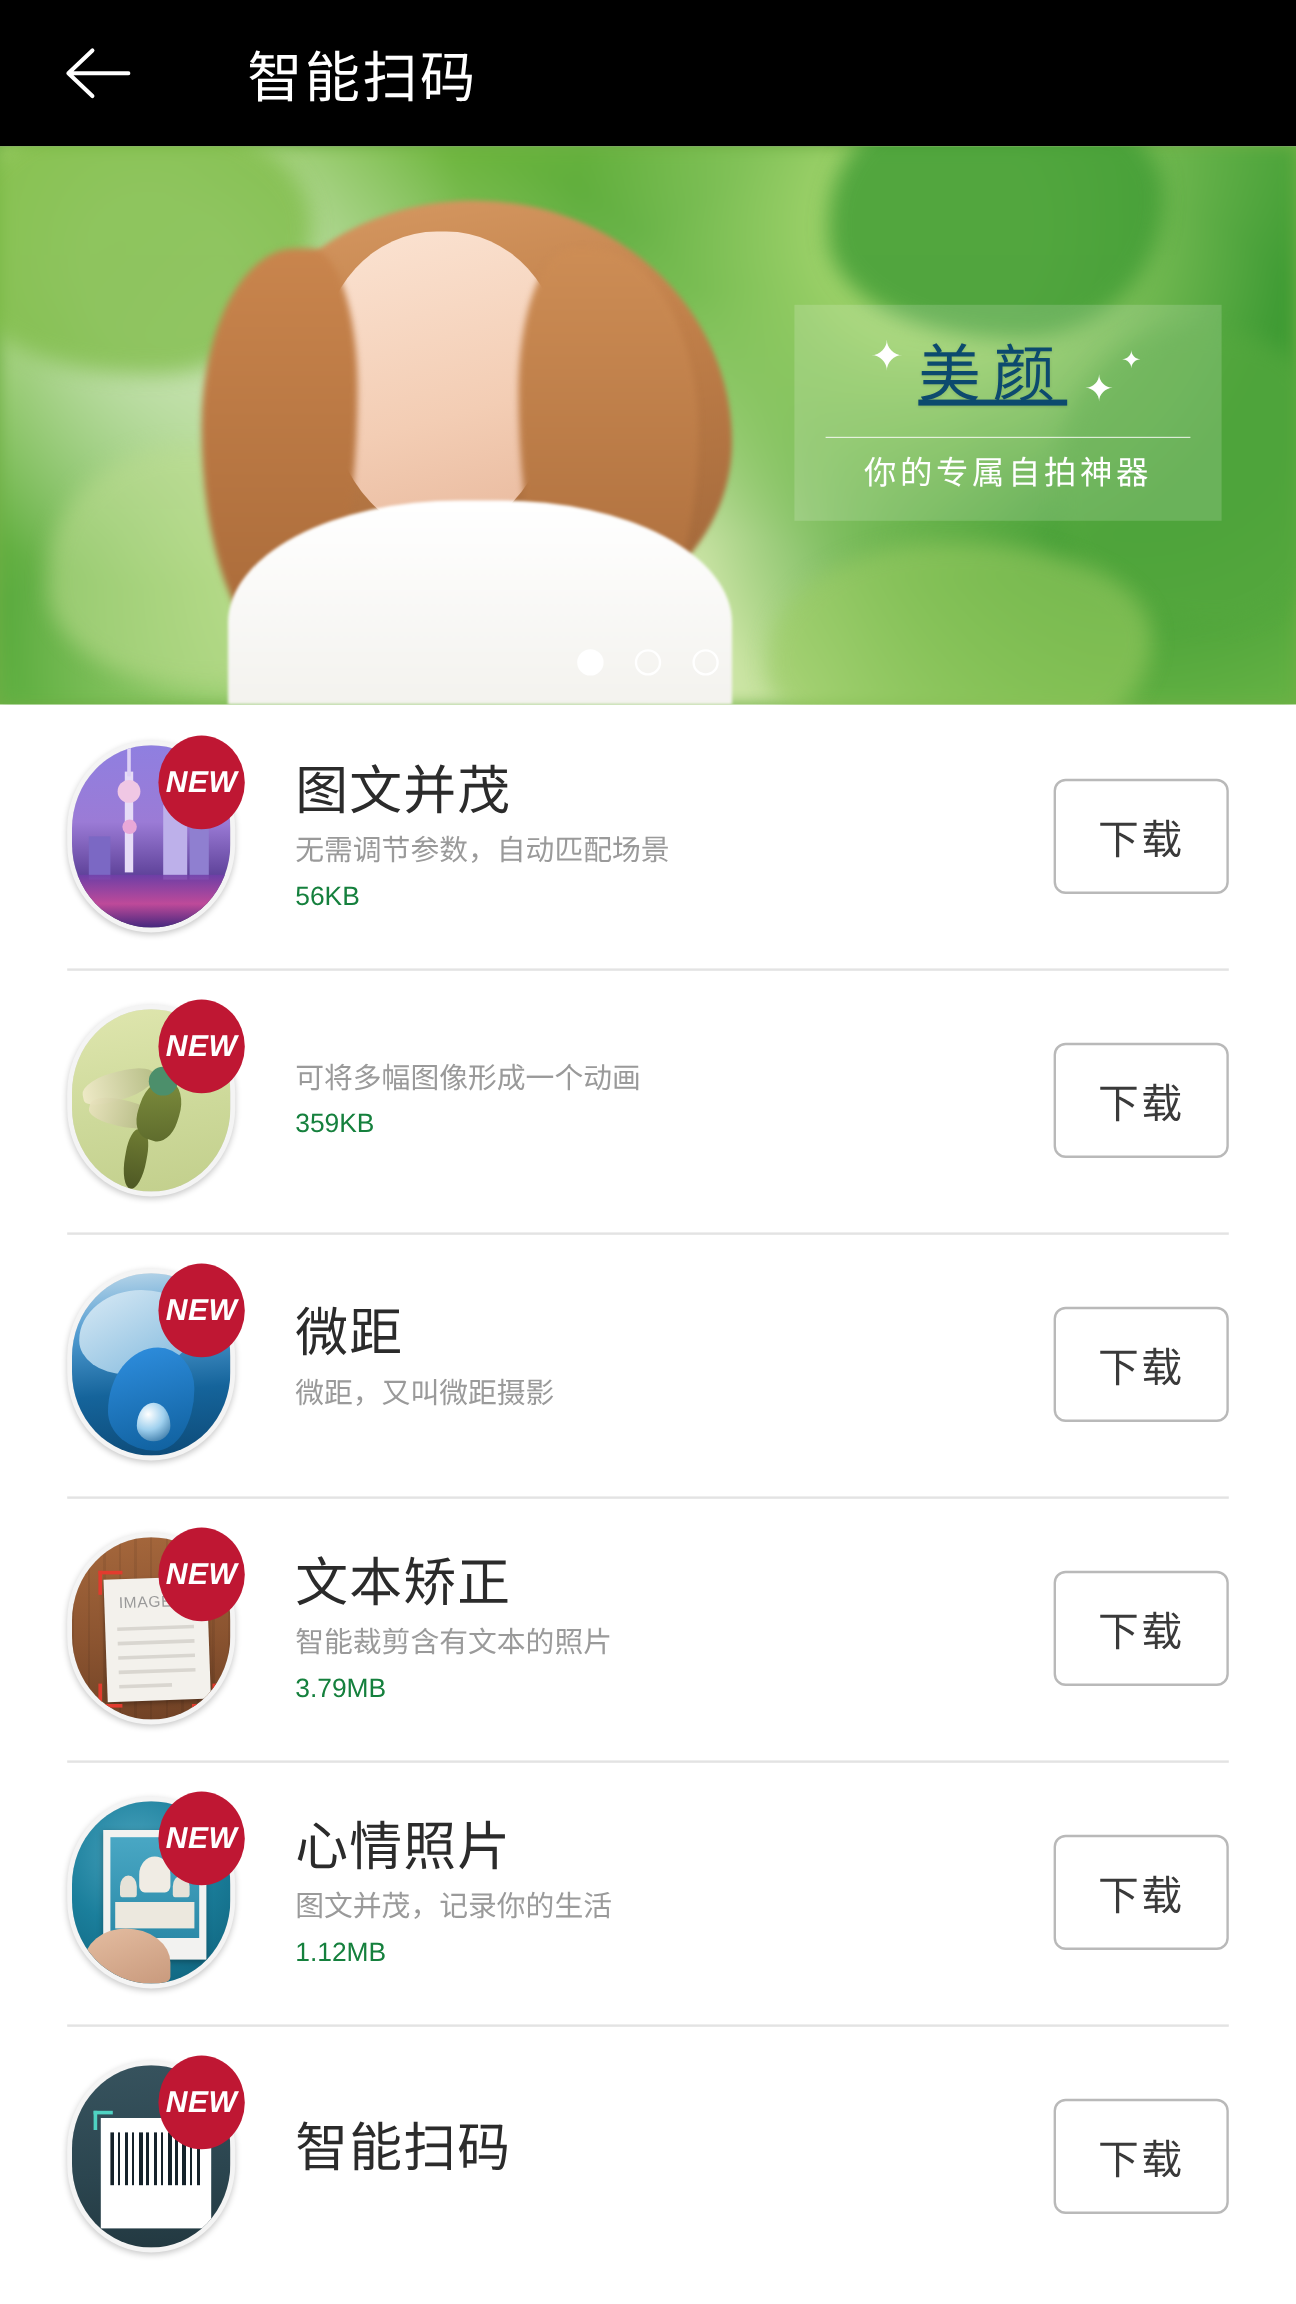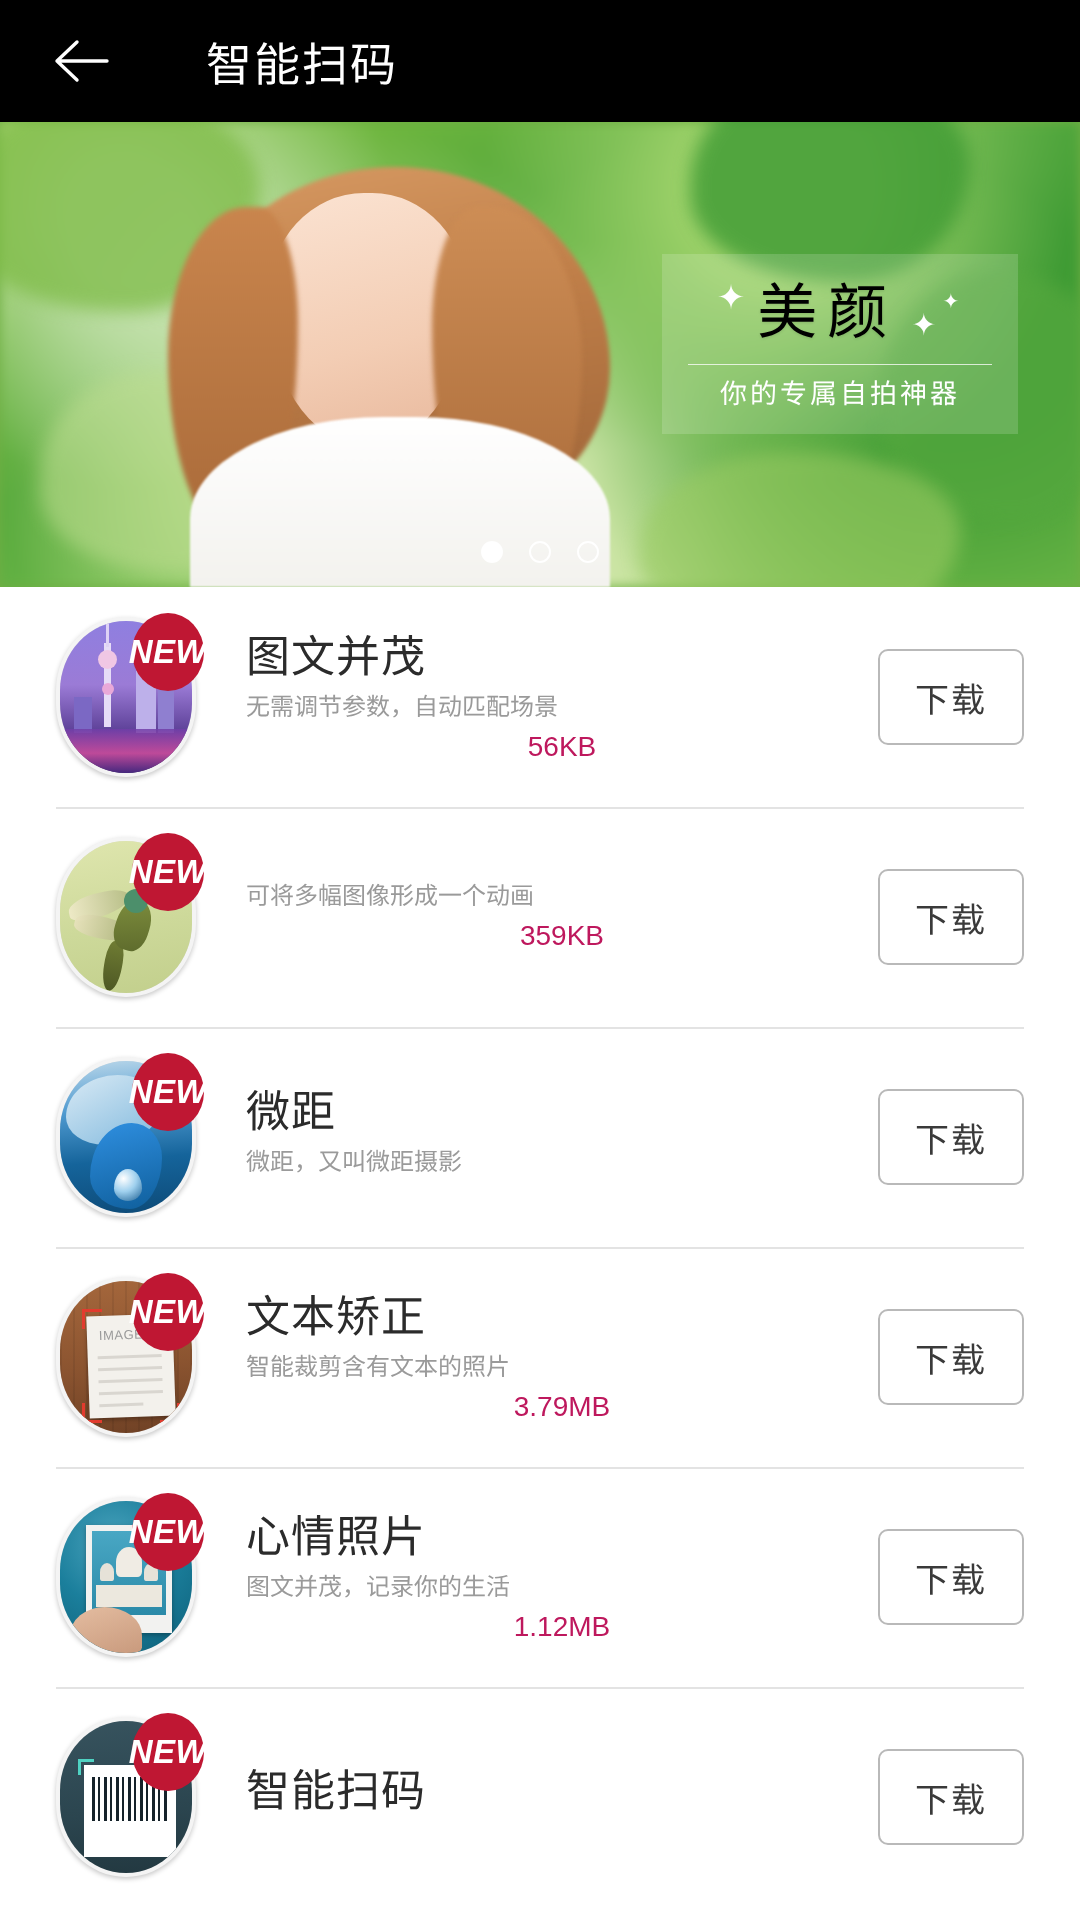--- a/index.html
+++ b/index.html
@@ -90,23 +90,24 @@
     position:absolute; right:62px; top:132px;
     width:356px; padding:18px 22px 22px;
     background:rgba(255,255,255,0.16);
     text-align:center;
   }
   .promo-main{
     display:flex; align-items:center; justify-content:center; gap:12px;
     height:82px;
   }
   .promo-title{
-    color:#000000; font-size:60px; letter-spacing:10px;
+    color:#0c4a6e; font-size:52px; letter-spacing:10px;
     line-height:1; text-shadow:0 1px 3px rgba(0,0,0,.12);
     font-weight:300;
+    text-decoration:underline;
   }
   .spark{ display:inline-block; color:#fff; line-height:1; }
   .spark.s1{ font-size:34px; transform:translateY(-16px); }
   .spark.s2{ font-size:30px; transform:translate(2px,12px); }
   .spark.s3{ font-size:20px; transform:translate(-4px,-12px); }
   .promo-rule{
     height:1px; background:rgba(255,255,255,.75);
     margin:10px 4px 12px;
   }
   .promo-sub{
@@ -147,33 +148,33 @@
     overflow:hidden;
     border:4px solid #f4f4f4;
     box-shadow:0 2px 5px rgba(0,0,0,.22);
     background:#ddd;
   }
   .badge-new{
     position:absolute; right:-8px; top:-4px;
     width:72px; height:78px; border-radius:50%;
     display:flex; align-items:center; justify-content:center;
     color:#fff; font-style:italic; font-weight:700;
-    font-size:33px; letter-spacing:.5px;
+    font-size:25px; letter-spacing:.5px;
     z-index:3;
   }
 
   .meta{ flex:1 1 auto; padding-left:50px; min-width:0; }
   .app-name{
     font-size:44px; color:#2b2b2b; line-height:1.12;
     letter-spacing:1px; margin-bottom:12px; font-weight:400;
   }
   .app-desc{
     font-size:24px; color:#9a9a9a; line-height:1.2; margin-bottom:10px;
   }
-  .app-size{ font-size:28px; color:#be185d; line-height:1.1;text-align:center; }
+  .app-size{ font-size:22px; color:#15803d; line-height:1.1; }
 
   .dl-btn{
     flex:0 0 auto;
     width:146px; height:96px;
     border:2px solid #b9b9b9; border-radius:10px;
     background:#ffffff; color:#3a3a3a;
     font-size:34px; letter-spacing:2px;
     display:flex; align-items:center; justify-content:center;
     font-family:inherit;
   }

